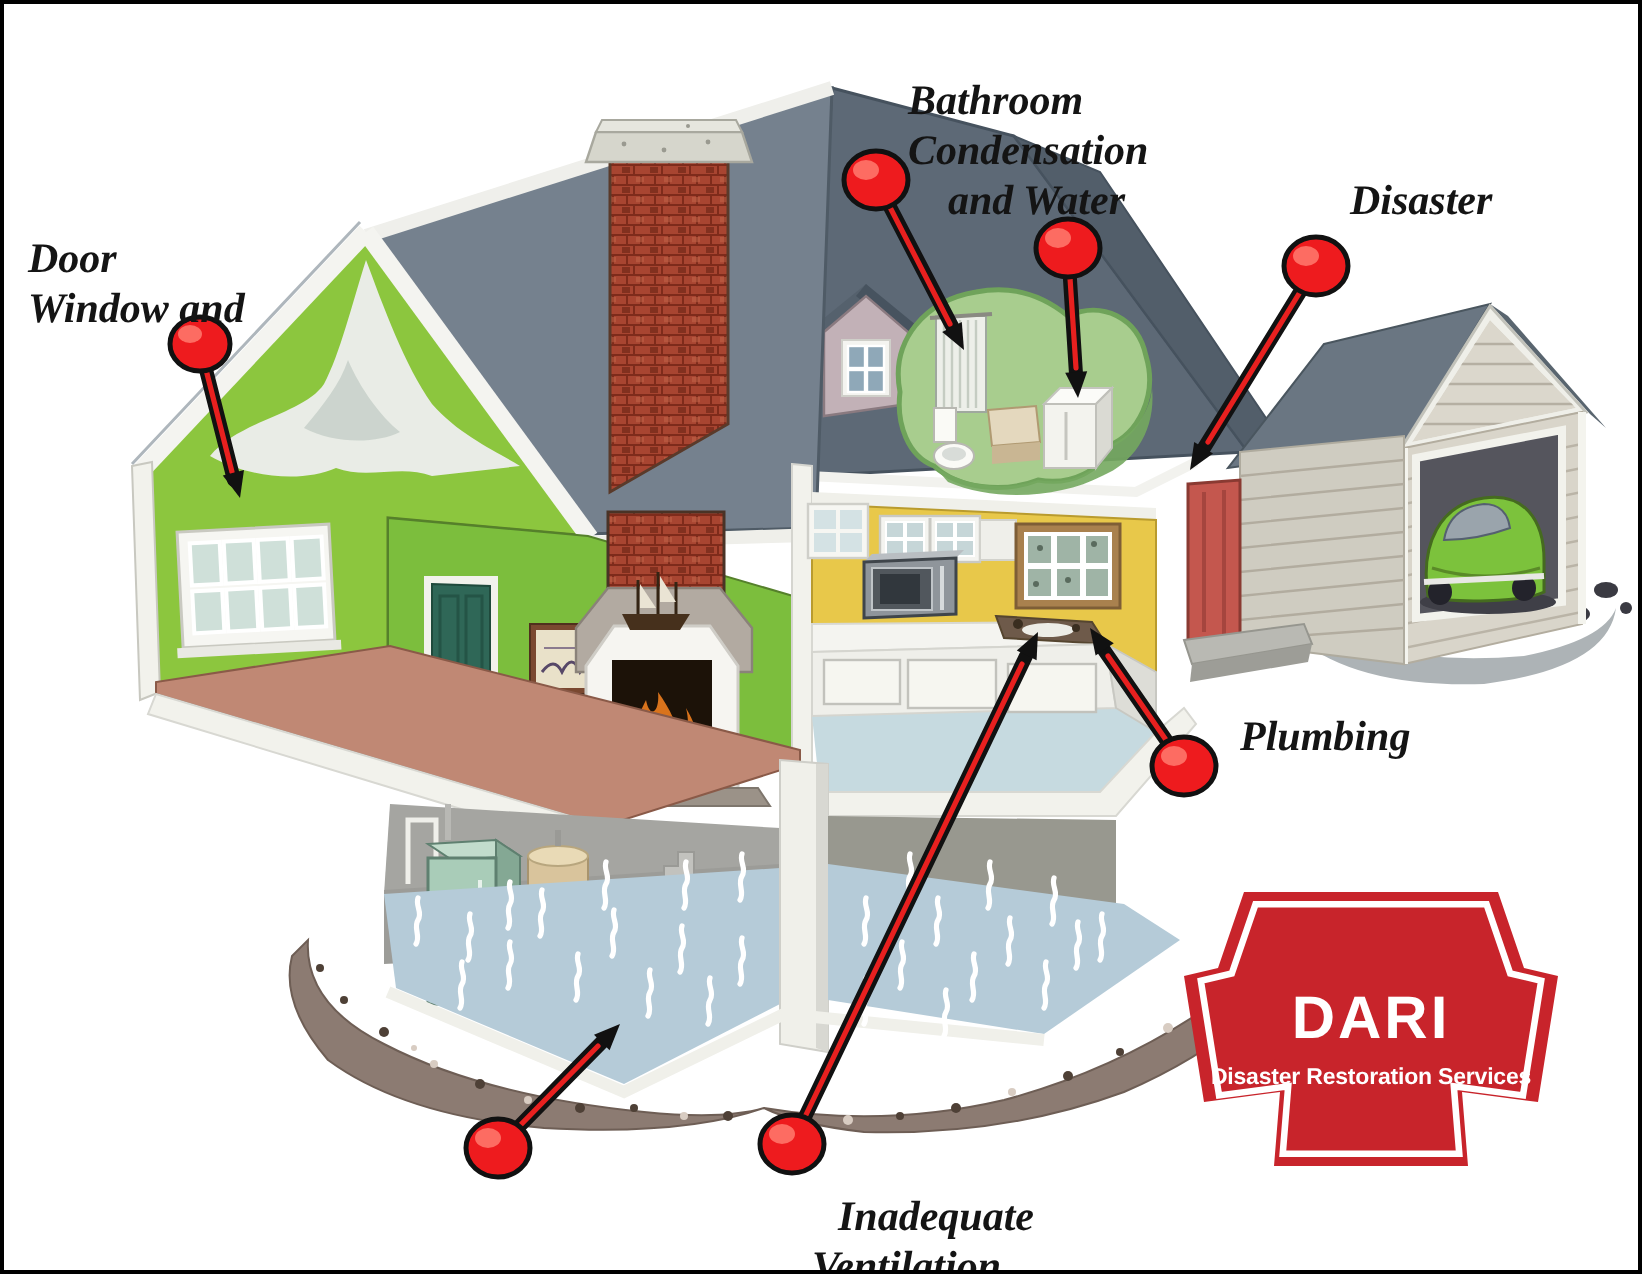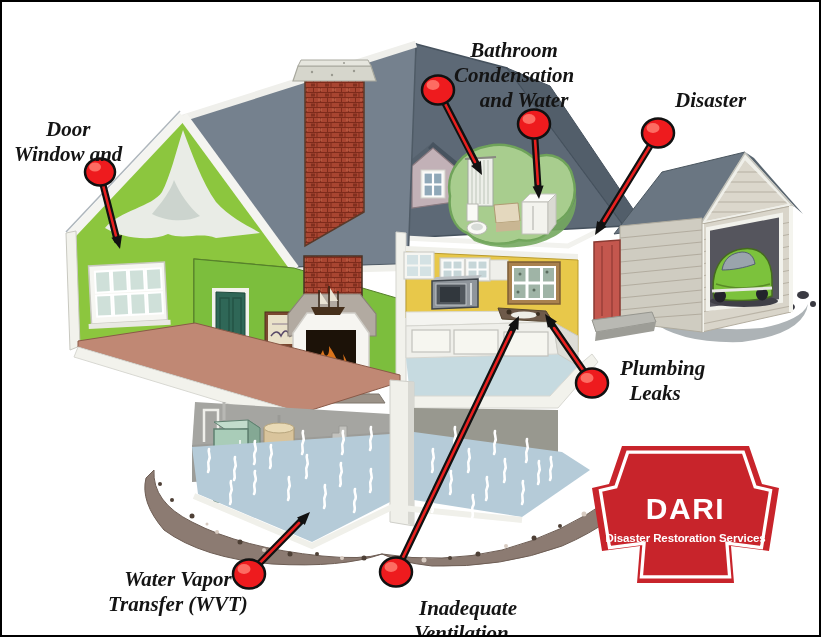--- a/index.html
+++ b/index.html
@@ -4,21 +4,21 @@
 <style>
   html,body{margin:0;padding:0;background:#888;}
   #stage{
     position:relative;width:817px;height:633px;background:#FFFFFF;
     border:2px solid #000;overflow:hidden;
     font-family:"Liberation Serif","DejaVu Serif",serif;
   }
   #house-svg{position:absolute;left:0;top:0;}
   .callout{
     position:absolute;font-weight:bold;font-style:italic;
-    font-size:21px;line-height:25px;color:#141414;white-space:nowrap;text-align:center;
+    font-size:21px;line-height:25px;color:#141414;white-space:nowrap;
   }
   .callout span{display:block;}
   .ind13{padding-left:13px;margin-top:24px;}
   .ind15{padding-left:15px;}
   .ind20{padding-left:20px;}
   .ind21{padding-left:21px;}
 </style>
 </head>
 <body>
 
@@ -438,26 +438,21 @@
     <span>Condensation</span>
     <span class="ind20">and Water</span>
   </div>
 
   <div class="callout" style="left:652px;top:86px;">
     <span class="ind21">Disaster</span>
   </div>
 
   <div class="callout" style="left:603px;top:354px;">
     <span class="ind15">Plumbing</span>
-    <span>Leaks</span>
   </div>
 
-  <div class="callout" style="left:106px;top:565px;">
-    <span>Water Vapor</span>
-    <span>Transfer (WVT)</span>
-  </div>
 
   <div class="callout" style="left:404px;top:570px;">
     <span class="ind13">Inadequate</span>
     <span>Ventilation</span>
   </div>
 
 </div>
 
 </body></html>

